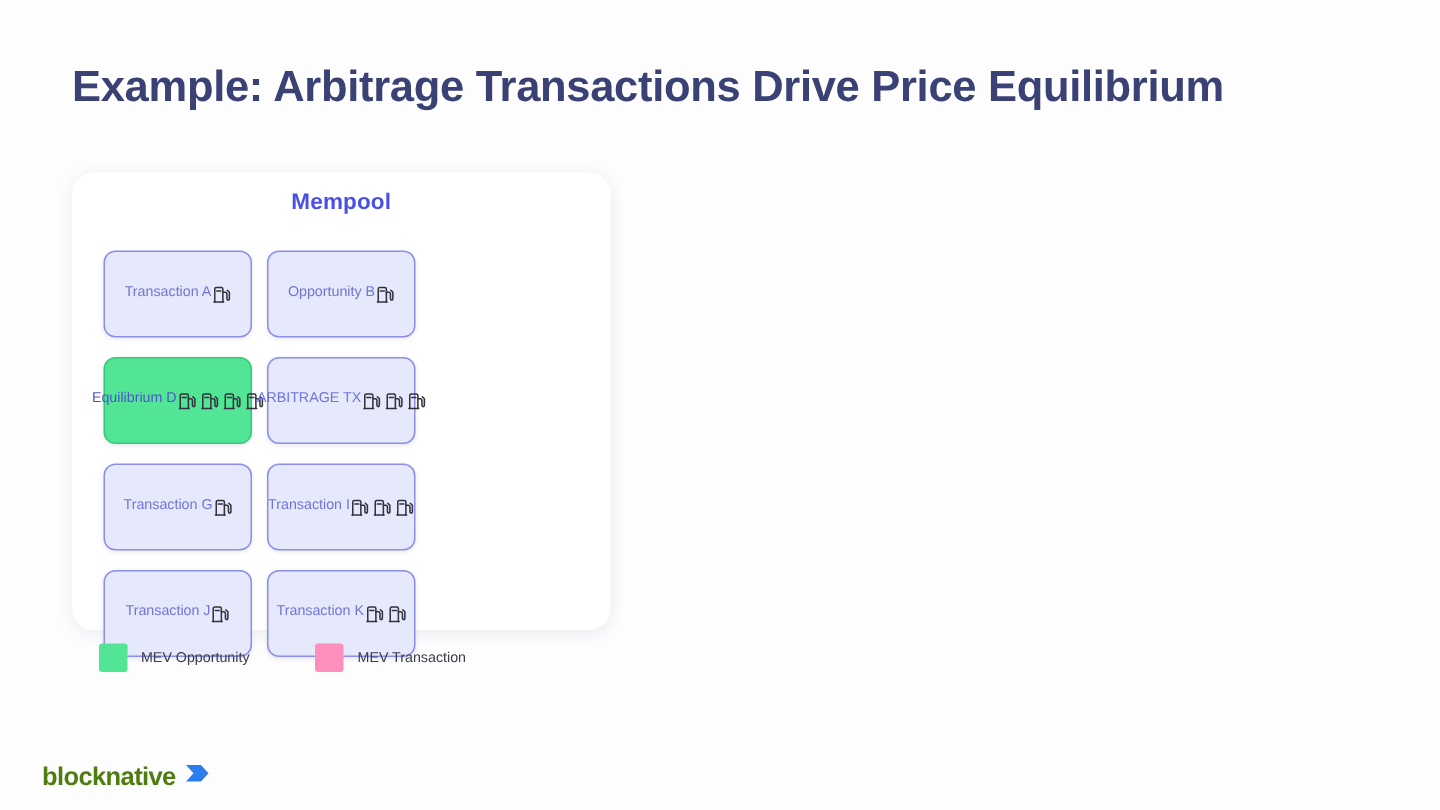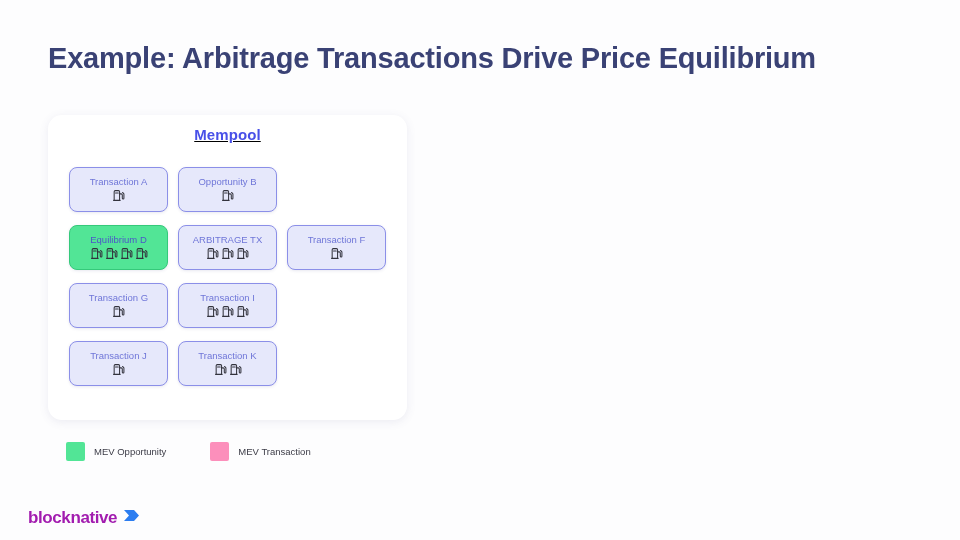--- a/index.html
+++ b/index.html
@@ -30,21 +30,20 @@
   
   #mempool-panel {
     position: absolute;
     left: 48px;
     top: 115px;
     width: 359px;
     height: 305px;
     background: #ffffff;
     border-radius: 14px;
     box-shadow: 0 2px 10px rgba(80, 80, 140, 0.10);
-    text-decoration: underline;
   }
   #mempool-heading {
     text-align: center;
     font-size: 15px;
     font-weight: bold;
     color: #4850e8;
     padding-top: 11px;
     letter-spacing: 0.1px;
   }
 
@@ -54,27 +53,26 @@
     top: 52px;
     width: 320px;
   }
   .tx-row {
     display: flex;
     gap: 10px;
     margin-bottom: 13px;
   }
   .tx-card {
     width: 99px;
-    height: 45px;
+    height: 58px;
     box-sizing: border-box;
     background: #e6e8fb;
     border: 1.3px solid #8b8fe8;
     border-radius: 8px;
     display: flex;
-    flex-direction: column;
     align-items: center;
     justify-content: center;
     box-shadow: 0 1px 3px rgba(90, 90, 150, 0.14);
   }
   .tx-card.highlight {
     background: #52e596;
     border-color: #35c97a;
   }
   .tx-label {
     font-size: 9.5px;
@@ -94,21 +92,21 @@
     line-height: 0;
   }
   .gas-icon {
     display: block;
   }
 
   
   #legend {
     position: absolute;
     left: 66px;
-    top: 442px;
+    top: 429px;
     display: flex;
     align-items: center;
     gap: 44px;
   }
   .legend-item {
     display: flex;
     align-items: center;
     gap: 9px;
   }
   .legend-swatch {
@@ -127,21 +125,21 @@
     position: absolute;
     left: 28px;
     top: 507px;
     display: flex;
     align-items: center;
     gap: 6px;
   }
   #logo-wordmark {
     font-size: 17px;
     font-weight: bold;
-    color: #a21caf;
+    color: #4d7c0f;
     letter-spacing: -0.4px;
     text-align: right;
   }
   #page-number {
     position: absolute;
     right: 22px;
     top: 536px;
     font-size: 10px;
     color: #a9b0cc;
     margin-top: 12px;
@@ -235,33 +233,20 @@
               </g>
             </svg>
             <svg width="13" height="13" viewBox="0 0 24 24" class="gas-icon">
               <g fill="none" stroke="#33333d" stroke-width="1.9" stroke-linecap="round" stroke-linejoin="round">
                 <path d="M4 21V5a2 2 0 0 1 2-2h6a2 2 0 0 1 2 2v16"></path>
                 <path d="M3 21h12"></path>
                 <path d="M6.5 7.5h5"></path>
                 <path d="M14 9h3a2 2 0 0 1 2 2v6a1.6 1.6 0 0 0 1.6 1.6A1.6 1.6 0 0 0 22 17V9l-2.5-2.6"></path>
               </g>
             </svg>
-            <svg width="13" height="13" viewBox="0 0 24 24" class="gas-icon">
-              <g fill="none" stroke="#33333d" stroke-width="1.9" stroke-linecap="round" stroke-linejoin="round">
-                <path d="M4 21V5a2 2 0 0 1 2-2h6a2 2 0 0 1 2 2v16"></path>
-                <path d="M3 21h12"></path>
-                <path d="M6.5 7.5h5"></path>
-                <path d="M14 9h3a2 2 0 0 1 2 2v6a1.6 1.6 0 0 0 1.6 1.6A1.6 1.6 0 0 0 22 17V9l-2.5-2.6"></path>
-              </g>
-            </svg>
-          </div>
-        </div>
-        <div class="tx-card">
-          <div class="tx-label">Transaction F</div>
-          <div class="tx-icons">
             <svg width="13" height="13" viewBox="0 0 24 24" class="gas-icon">
               <g fill="none" stroke="#33333d" stroke-width="1.9" stroke-linecap="round" stroke-linejoin="round">
                 <path d="M4 21V5a2 2 0 0 1 2-2h6a2 2 0 0 1 2 2v16"></path>
                 <path d="M3 21h12"></path>
                 <path d="M6.5 7.5h5"></path>
                 <path d="M14 9h3a2 2 0 0 1 2 2v6a1.6 1.6 0 0 0 1.6 1.6A1.6 1.6 0 0 0 22 17V9l-2.5-2.6"></path>
               </g>
             </svg>
           </div>
         </div>

